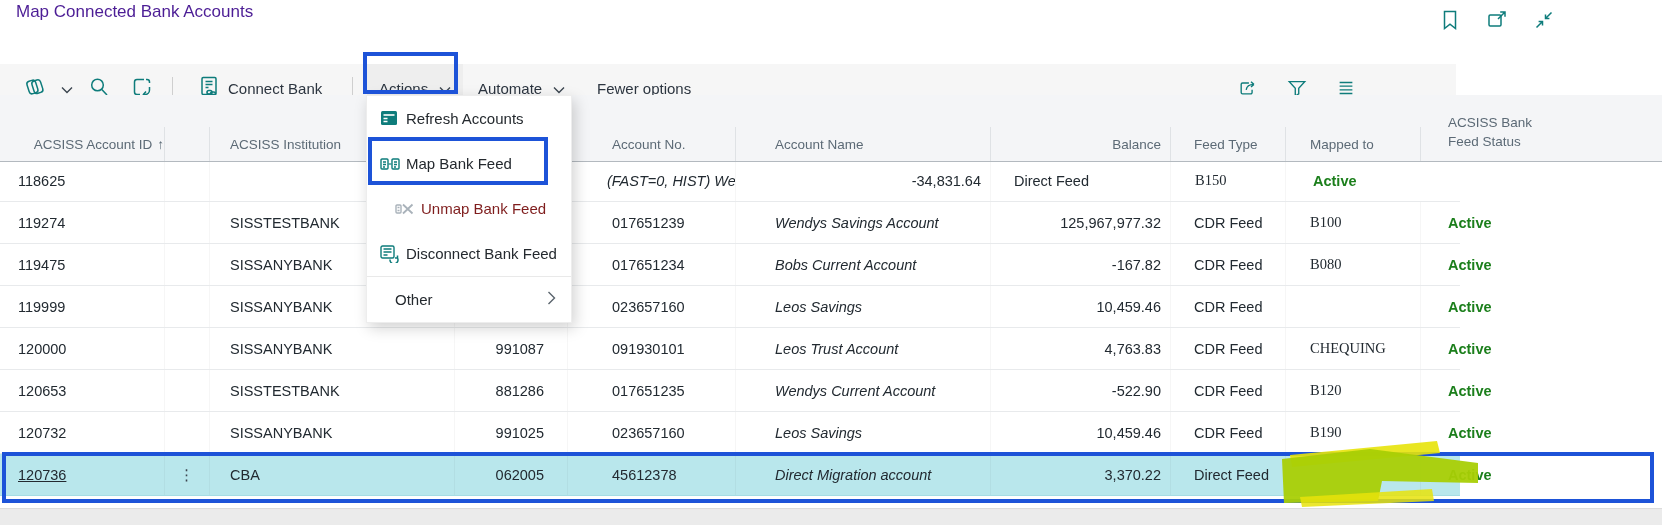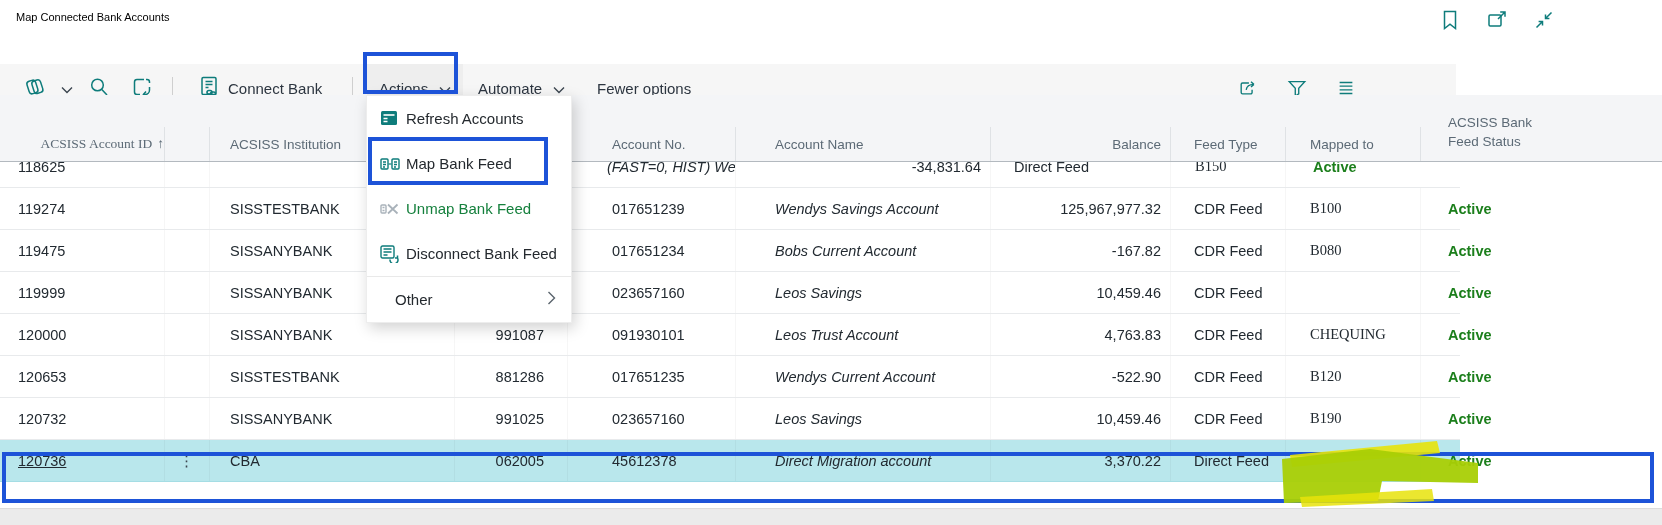--- a/index.html
+++ b/index.html
@@ -6,21 +6,21 @@
   html,body { width:1662px; height:525px; }
   body {
     position: relative;
     font-family: "Liberation Sans", sans-serif;
     background: #ffffff;
     overflow: hidden;
     color: #222a31;
   }
   
   .titlebar { position:absolute; top:0; left:0; width:1662px; height:46px; background:#fff; }
-  .page-title { position:absolute; left:16px; top:11px; font-size:11px; color:#000000; }
+  .page-title { position:absolute; left:16px; top:2px; font-size:17px; color:#4c1d95; }
   .title-icons { position:absolute; right:108px; top:10px; display:flex; gap:27px; align-items:center; }
   .tic { width:20px; height:20px; display:inline-flex; align-items:center; justify-content:center; cursor:pointer; }
   .tic svg { stroke:#0e7c7b; fill:none; stroke-width:1.5; }
 
   
   .toolbar { position:absolute; top:64px; left:0; width:1456px; height:49px; background:#f6f6f6; border-bottom:4px solid #6d28d9; }
   .tbtn { position:absolute; top:0; height:48px; display:flex; align-items:center; gap:7px; font-size:15px; color:#2c3540; cursor:pointer; }
   .tbtn svg { stroke:#0e7c7b; fill:none; stroke-width:1.5; }
   .tb-divider { position:absolute; top:13px; width:1px; height:23px; background:#cfcfcf; }
   .chev { display:inline-block; margin-left:4px; }
@@ -28,32 +28,32 @@
   .actions-btn { background:#eeeeee; padding:0 12px; }
   .toolbar-right { position:absolute; right:100px; top:0; height:48px; display:flex; gap:29px; align-items:center; }
 
   
   .grid-cols { display:grid; grid-template-columns:165px 45px 245px 113px 168px 255px 180px 115px 135px 246px; }
   .bc-header { position:absolute; top:95px; left:0; width:1662px; height:67px; background:#f4f5f7;
     border-bottom:1px solid #b3b9bf; align-items:end; color:#5c6a76; font-size:13.5px; z-index:1; }
   .hcell { height:34px; display:flex; flex-direction:column; justify-content:flex-end; padding-bottom:9px;
     border-right:1px solid #dfe2e5; white-space:nowrap; overflow:hidden; }
   .hcell:last-child { border-right:none; }
-  .h-id { padding-left:18px; flex-direction:row; align-items:flex-end; gap:5px;font-family:Liberation Serif, serif; }
+  .h-id { padding-left:18px; flex-direction:row; align-items:flex-end; gap:5px; }
   .h-inst { padding-left:20px; }
   .h-bsb {}
   .h-accno { padding-left:44px; }
   .h-name { padding-left:39px; }
   .h-bal { text-align:right; padding-right:9px; }
   .h-feed { padding-left:23px; }
   .h-mapped { padding-left:24px; }
   .h-status { padding-left:27px; height:50px; line-height:1.45; }
 
   
-  .rows { position:absolute; top:146px; left:0; width:1460px; }
+  .rows { position:absolute; top:160px; left:0; width:1460px; }
   .row { height:42px; align-items:center; font-size:14.5px; color:#222a31; background:#fff;
     border-bottom:1px solid #e8eaec; cursor:pointer; }
   .row.selected { background:#b9e7ec; border-bottom-color:#a5dde4; }
   .cell { white-space:nowrap; overflow:hidden; border-right:1px solid rgba(0,0,0,0.035); height:100%; display:flex; align-items:center; }
   .cell:last-child { border-right:none; }
   .c-id { padding-left:18px; }
   .c-dots { justify-content:center; color:#3c454e; font-size:15px; letter-spacing:1px; }
   .c-inst { padding-left:20px; }
   .c-bsb { justify-content:flex-end; padding-right:23px; }
   .c-accno { padding-left:44px; }
@@ -63,21 +63,21 @@
   .c-mapped { padding-left:24px;font-family:Liberation Serif, serif; }
   .c-status { padding-left:27px; font-weight:bold; color:#1c7f1c; }
   .id-link { text-decoration:underline; color:#222a31; }
 
   
   .dropdown { position:absolute; left:366px; top:95px; width:206px; background:#fff;
     border:1px solid #ededed; box-shadow:3px 5px 14px rgba(0,0,0,0.18); z-index:40; }
   .menu-item { height:45px; display:flex; align-items:center; padding-left:13px; font-size:15px; color:#24292e; cursor:pointer; }
   .menu-icon { width:26px; display:inline-flex; align-items:center; }
   .menu-icon svg { stroke:#0e7c7b; fill:none; stroke-width:1.4; }
-  .menu-item.disabled { color:#15803d; }
+  .menu-item.disabled { color:#7f1d1d;margin-left:15px; }
   .menu-item.disabled .menu-icon svg { stroke:#a9b2ba; }
   .menu-sep { border-top:1px solid #e9e9e9; }
   .menu-item.other { padding-left:28px; justify-content:space-between; padding-right:15px; }
   .sub-chev svg { stroke:#5a646d; fill:none; stroke-width:1.4; }
 
   
   .ann { position:absolute; border:4px solid #1d53d8; z-index:50; pointer-events:none; }
   #ann-actions { left:363px; top:52px; width:95px; height:42px; }
   #ann-map { left:368px; top:137px; width:180px; height:48px; }
   #ann-row { left:2px; top:452px; width:1652px; height:51px; }

